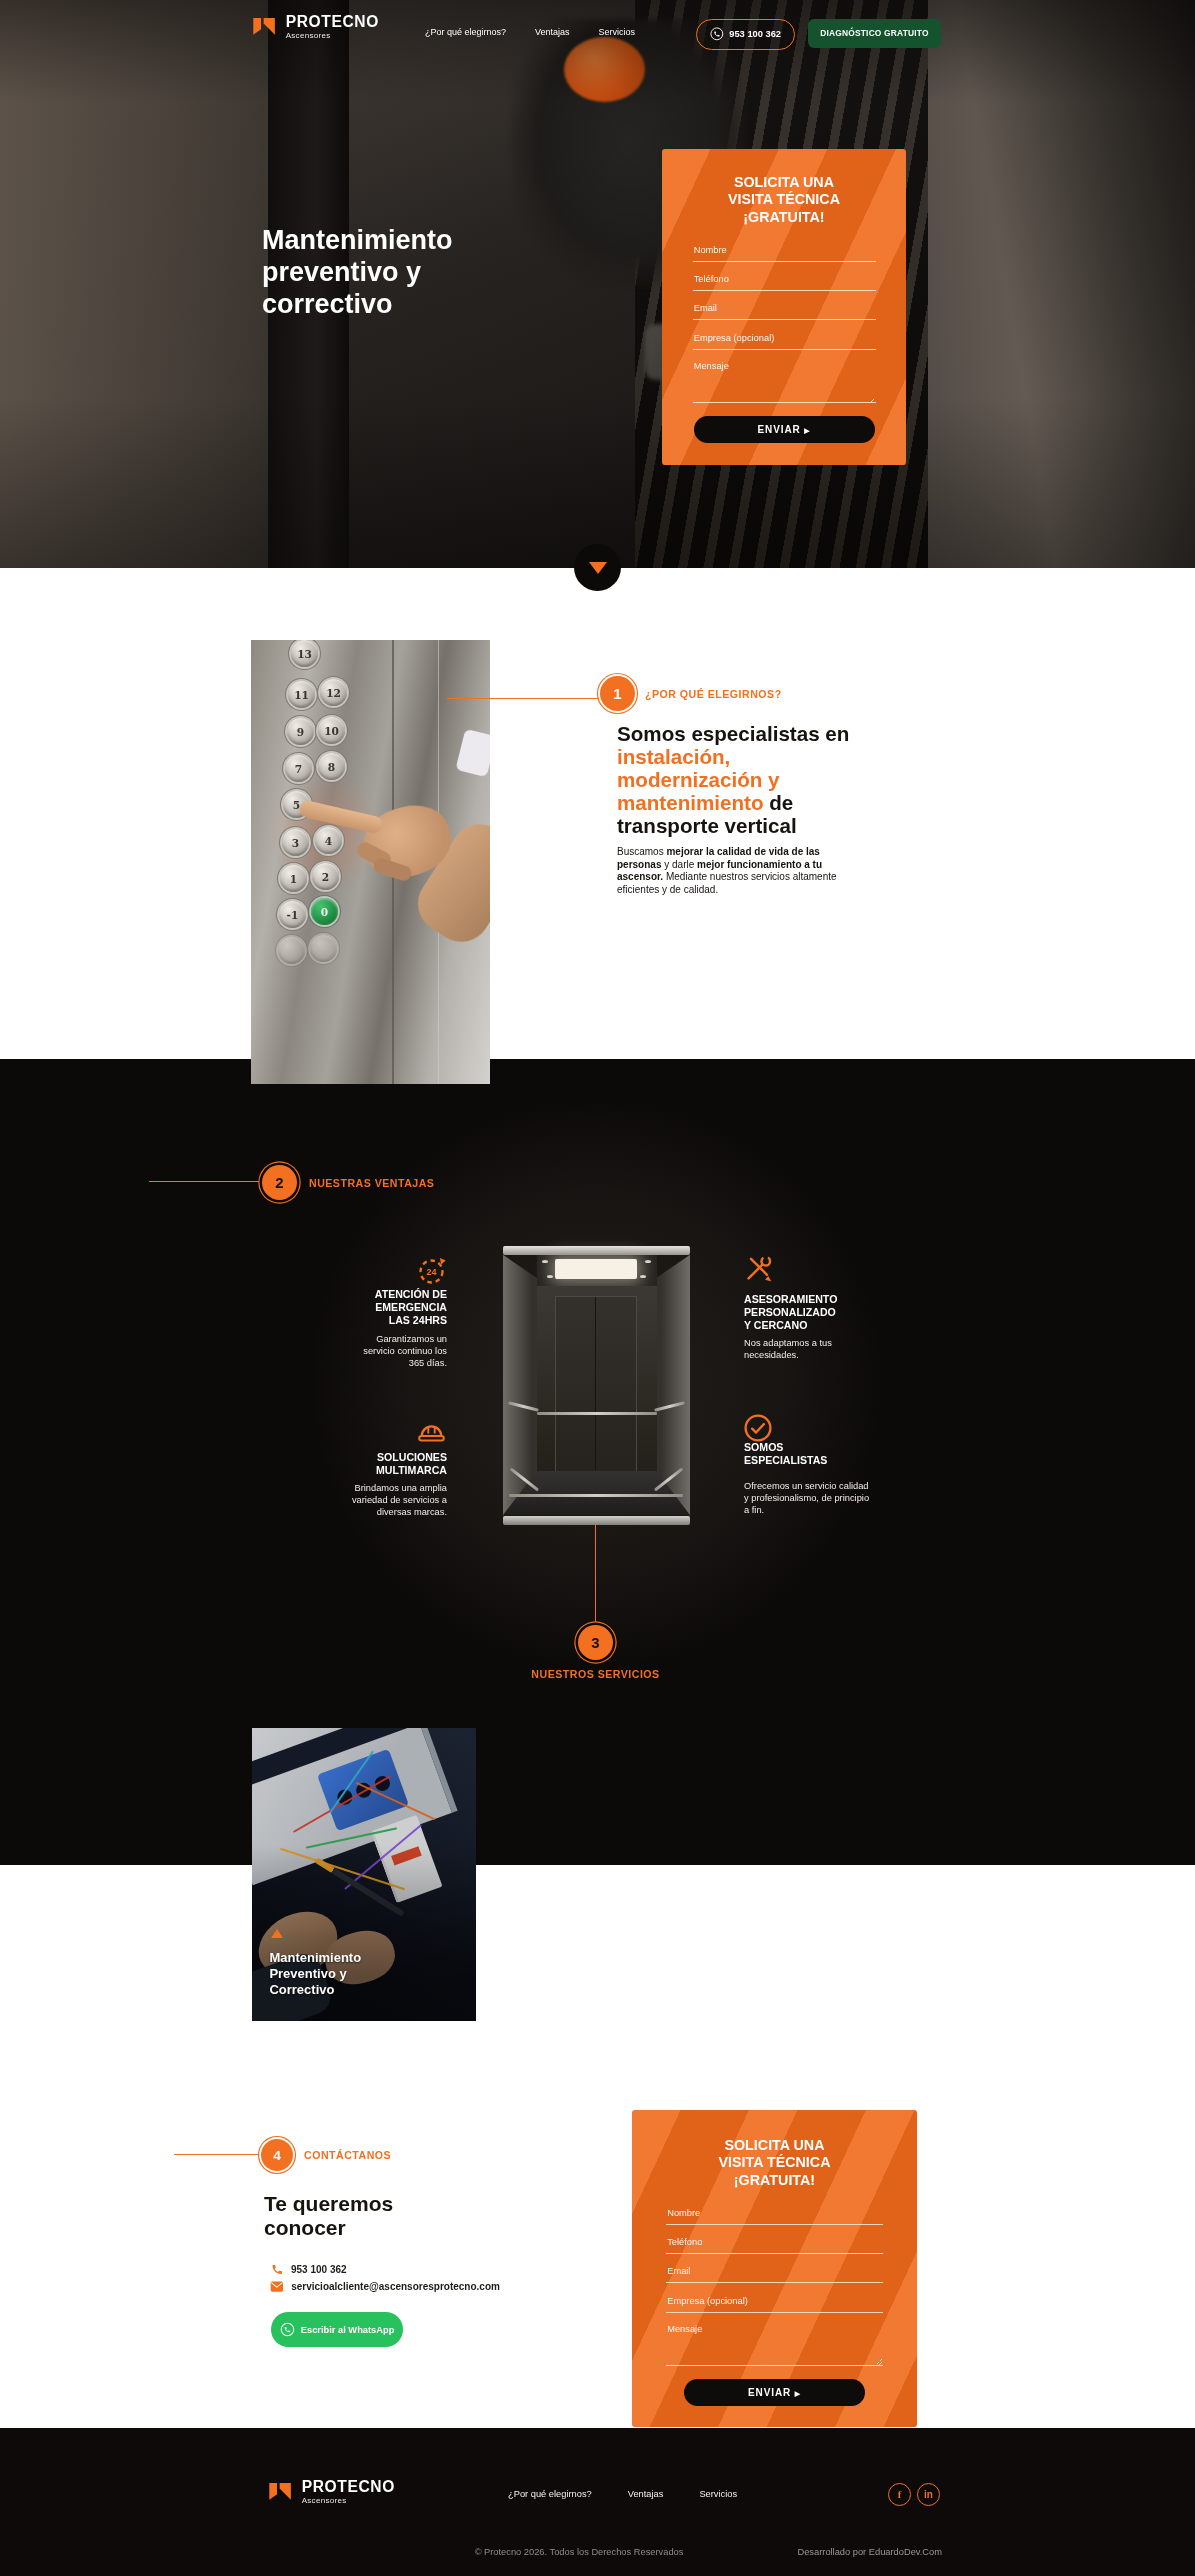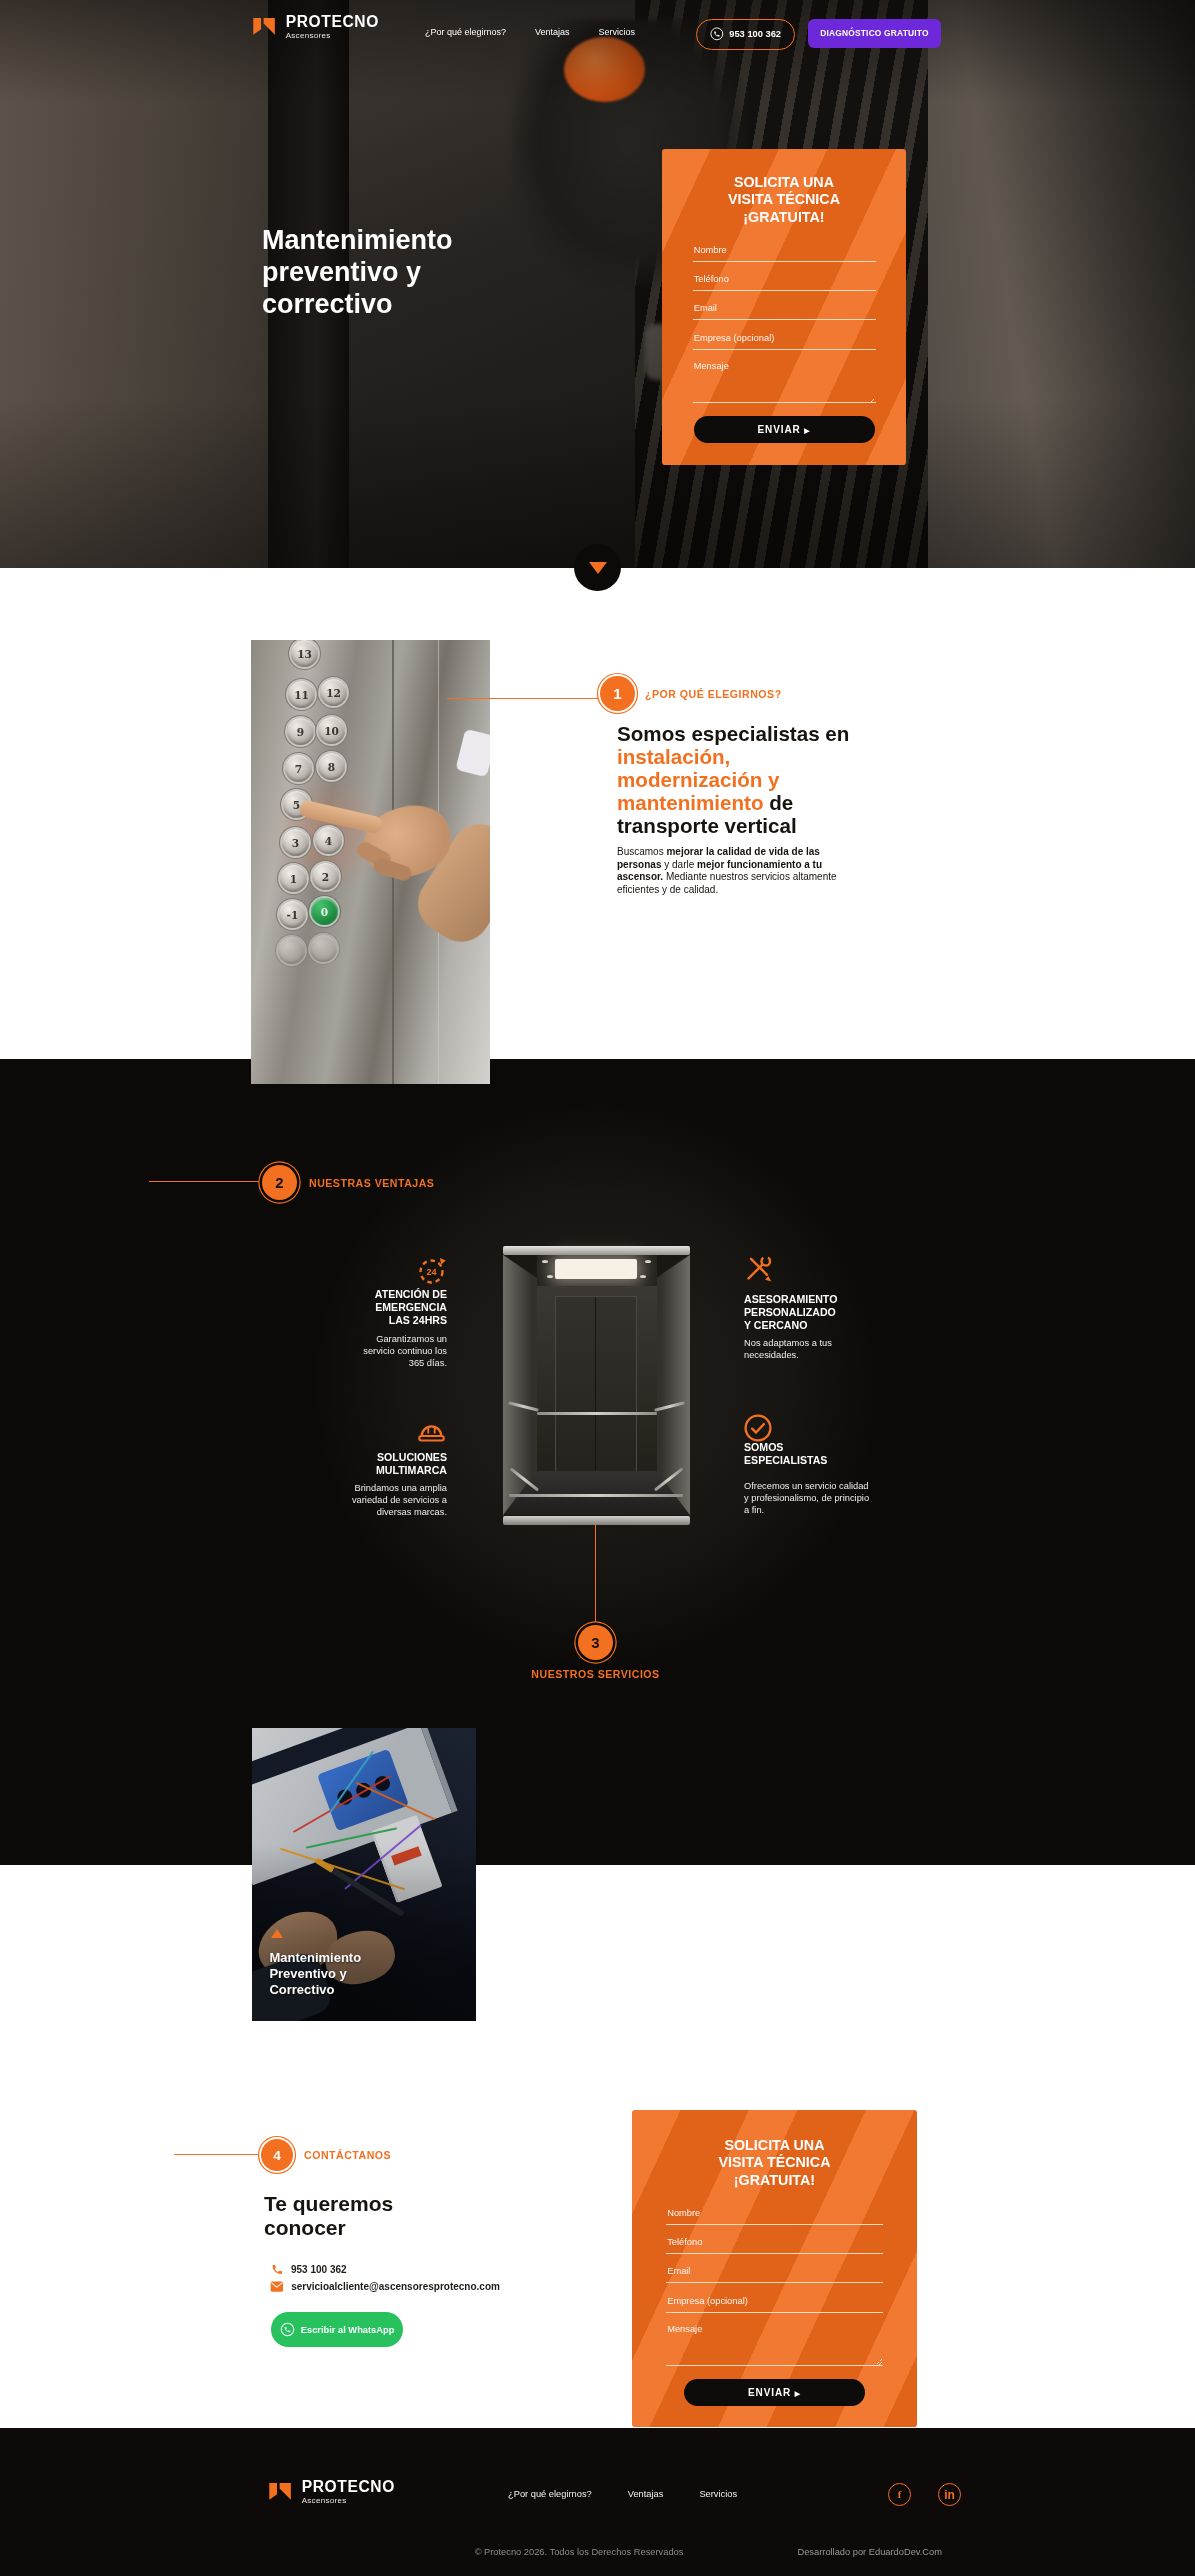--- a/index.html
+++ b/index.html
@@ -32,21 +32,21 @@
 
   
   .logo-ico{width:25px;height:27px;}
   .brand-name{color:#fff;font-weight:800;font-size:15.6px;letter-spacing:0.6px;line-height:15.6px;}
   .brand-tag{color:#efe9e2;font-size:8px;letter-spacing:0.3px;margin-top:1.9px;}
   .nav{display:flex;gap:29px;align-items:center;}
   .nav a{color:#ffffff;font-size:9px;text-decoration:none;font-weight:500;}
   .phone-pill{display:flex;align-items:center;gap:5.6px;justify-content:center;
     width:97px;height:29px;border:1.2px solid #f2701f;border-radius:16px;
     color:#fff;font-size:9.3px;font-weight:600;background:rgba(15,12,10,.2);cursor:pointer;}
-  .cta-btn{width:133px;height:29px;border:none;border-radius:6.2px;background:#6d28d9;
+  .cta-btn{width:133px;height:29px;border:none;border-radius:6.2px;background:#14532d;
     color:#fff;font-weight:700;font-size:8.4px;letter-spacing:0.2px;cursor:pointer;font-family:inherit;}
 
   
   .hero-title{left:262px;top:224px;width:262px;color:#fff;font-size:27px;line-height:32px;font-weight:600;}
   .scroll-dot{left:574px;top:544px;width:47px;height:47px;border-radius:50%;background:#0b0a09;
     display:flex;align-items:center;justify-content:center;cursor:pointer;z-index:6;}
   .scroll-tri{width:0;height:0;border-left:9.3px solid transparent;border-right:9.3px solid transparent;border-top:12px solid #f2701f;}
 
   
   .form-card{background:#ee6a1c;background-image:
@@ -446,18 +446,18 @@
       <div class="brand-name">PROTECNO</div>
       <div class="brand-tag">Ascensores</div>
     </div>
   </div>
   <div class="abs f-nav">
     <a href="#">¿Por qué elegirnos?</a>
     <a href="#">Ventajas</a>
     <a href="#">Servicios</a>
   </div>
   <div class="soc" style="left:888px;top:2483px;font-size:10.6px;font-family:'Liberation Serif',serif;">f</div>
-  <div class="soc" style="left:938px;top:2483px;font-size:12px;">in</div>
+  <div class="soc" style="left:917px;top:2483px;font-size:10px;">in</div>
   <div class="abs f-copy">© Protecno 2026. Todos los Derechos Reservados</div>
   <div class="abs f-credit">Desarrollado por EduardoDev.Com</div>
 
 </div>
 
 
 </body></html>

